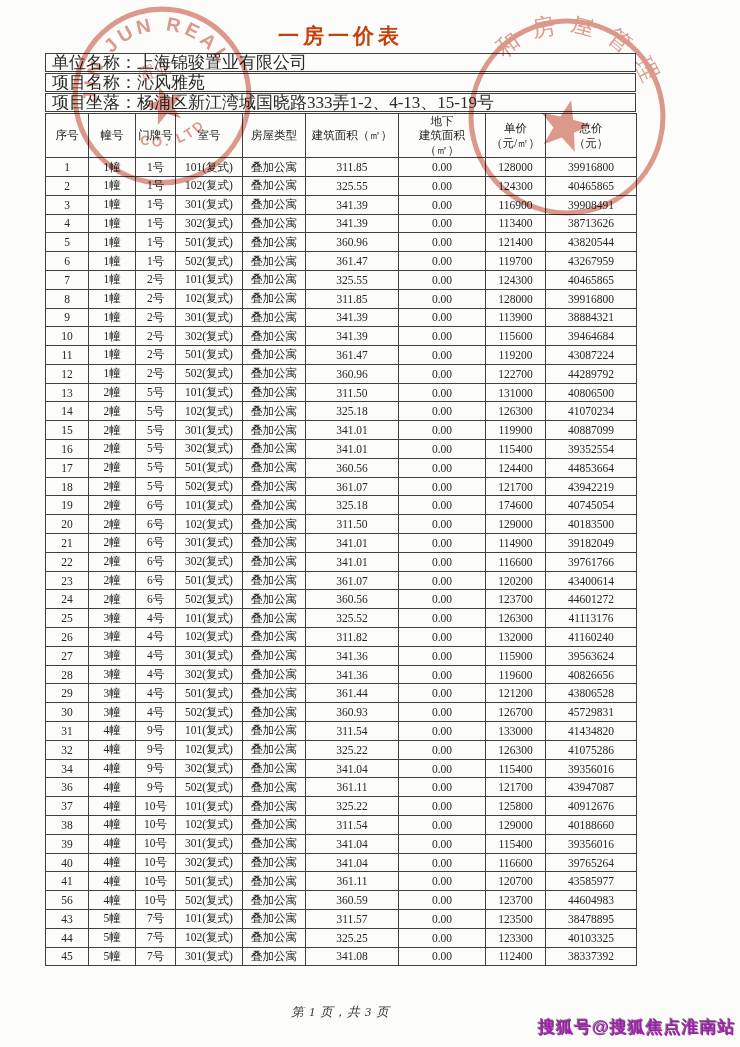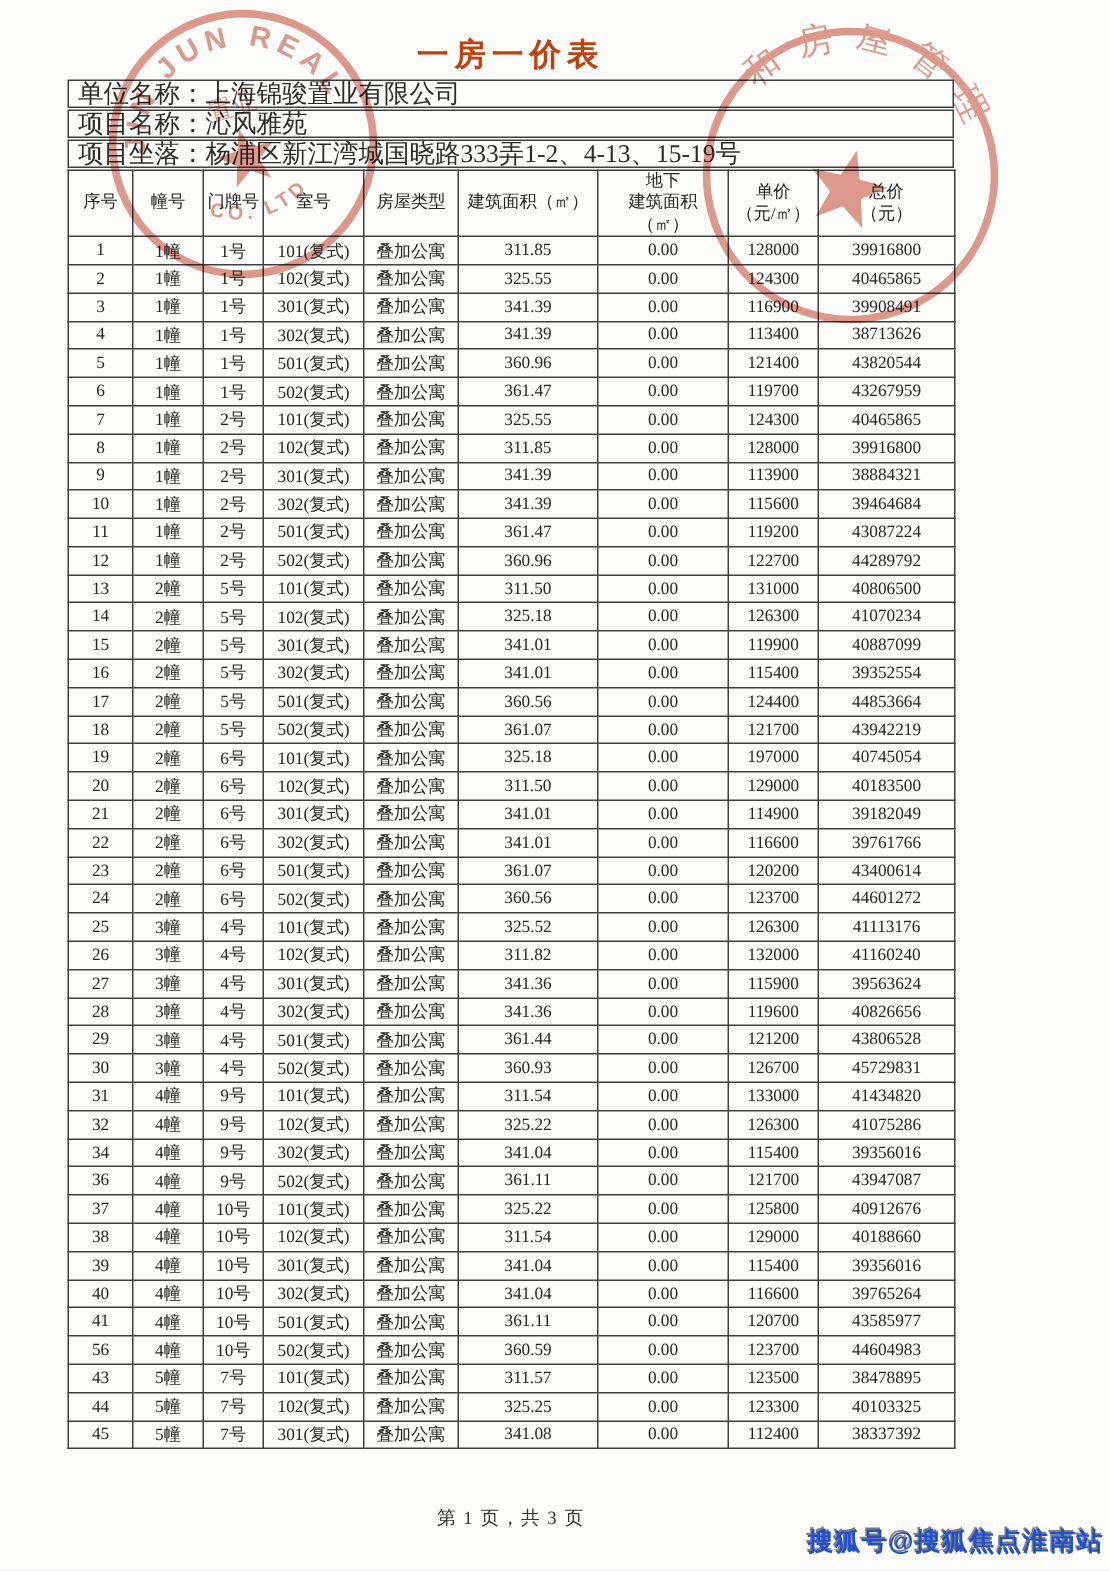--- a/index.html
+++ b/index.html
@@ -25,26 +25,26 @@
     font-weight:normal;padding:0;overflow:hidden;
   }
   table.price thead th{
     height:42px;font-size:11.5px;line-height:1.25;white-space:pre-line;color:#222;
   }
   table.price tbody td{
     height:17.8px;font-size:11.5px;color:#252525;
   }
   .page-footer{
     position:absolute;left:45px;top:1004px;width:591px;text-align:center;
-    font-size:12.5px;color:#333;letter-spacing:1px;
+    font-size:12.5px;color:#333;letter-spacing:1px;font-style:italic;
   }
   .watermark{
     position:absolute;right:4px;top:1016px;
     font-family:"Liberation Sans","DejaVu Sans",sans-serif;
-    font-size:17px;font-weight:bold;color:#1d4ed8;letter-spacing:1px;
+    font-size:17px;font-weight:bold;color:#a21caf;letter-spacing:1px;
     text-shadow:-1px -1px 0 #7e7e7e,1px 1px 1px #ffffff;
   }
   .stamp{position:absolute;pointer-events:none;mix-blend-mode:multiply;opacity:.58;}
   .stamp-left{left:70px;top:4px;transform:rotate(-16deg);}
   .stamp-right{left:466px;top:16px;transform:rotate(14deg);}
 </style>
 </head>
 <body>
 
 <div class="page">
@@ -285,21 +285,21 @@
             <td>43942219</td>
           </tr>
           <tr>
             <td>19</td>
             <td>2幢</td>
             <td>6号</td>
             <td>101(复式)</td>
             <td>叠加公寓</td>
             <td>325.18</td>
             <td>0.00</td>
-            <td>197000</td>
+            <td>174600</td>
             <td>40745054</td>
           </tr>
           <tr>
             <td>20</td>
             <td>2幢</td>
             <td>6号</td>
             <td>102(复式)</td>
             <td>叠加公寓</td>
             <td>311.50</td>
             <td>0.00</td>

